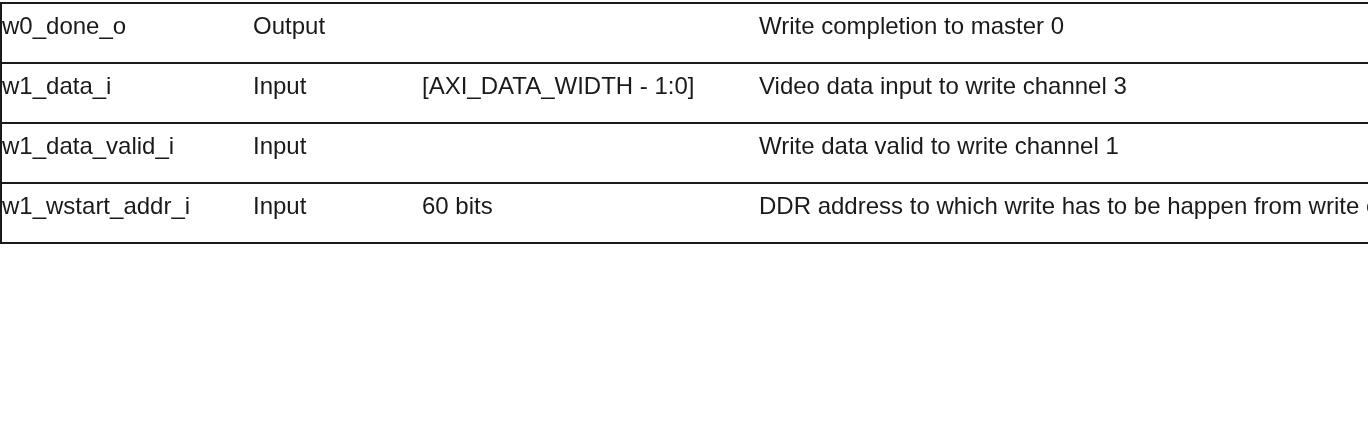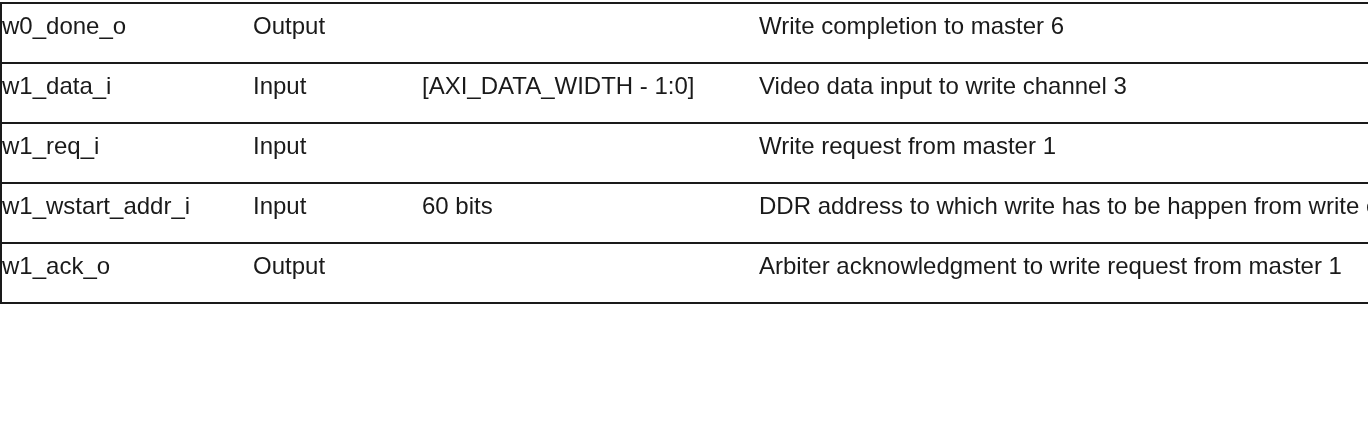--- a/index.html
+++ b/index.html
@@ -46,43 +46,36 @@
       <col style="width:252px">
       <col style="width:169px">
       <col style="width:337px">
       <col style="width:610px">
     </colgroup>
     <tbody>
         <tr>
     <td class="c-signal">w0_done_o</td>
     <td class="c-dir">Output</td>
     <td class="c-width"></td>
-    <td class="c-desc">Write completion to master 6</td>
+    <td class="c-desc">Write completion to master 0</td>
   </tr>
         <tr>
     <td class="c-signal">w1_data_i</td>
     <td class="c-dir">Input</td>
     <td class="c-width">[AXI_DATA_WIDTH - 1:0]</td>
     <td class="c-desc">Video data input to write channel 3</td>
   </tr>
         <tr>
-    <td class="c-signal">w1_req_i</td>
+    <td class="c-signal">w1_data_valid_i</td>
     <td class="c-dir">Input</td>
     <td class="c-width"></td>
-    <td class="c-desc">Write request from master 1</td>
+    <td class="c-desc">Write data valid to write channel 1</td>
   </tr>
         <tr>
     <td class="c-signal">w1_wstart_addr_i</td>
     <td class="c-dir">Input</td>
     <td class="c-width">60 bits</td>
     <td class="c-desc">DDR address to which write has to be happen from
 write channel 1</td>
   </tr>
-        <tr>
-    <td class="c-signal">w1_ack_o</td>
-    <td class="c-dir">Output</td>
-    <td class="c-width"></td>
-    <td class="c-desc">Arbiter acknowledgment to write request from
-master 1</td>
-  </tr>
       </tbody>
   </table>
 </div>
 
 </body></html>

